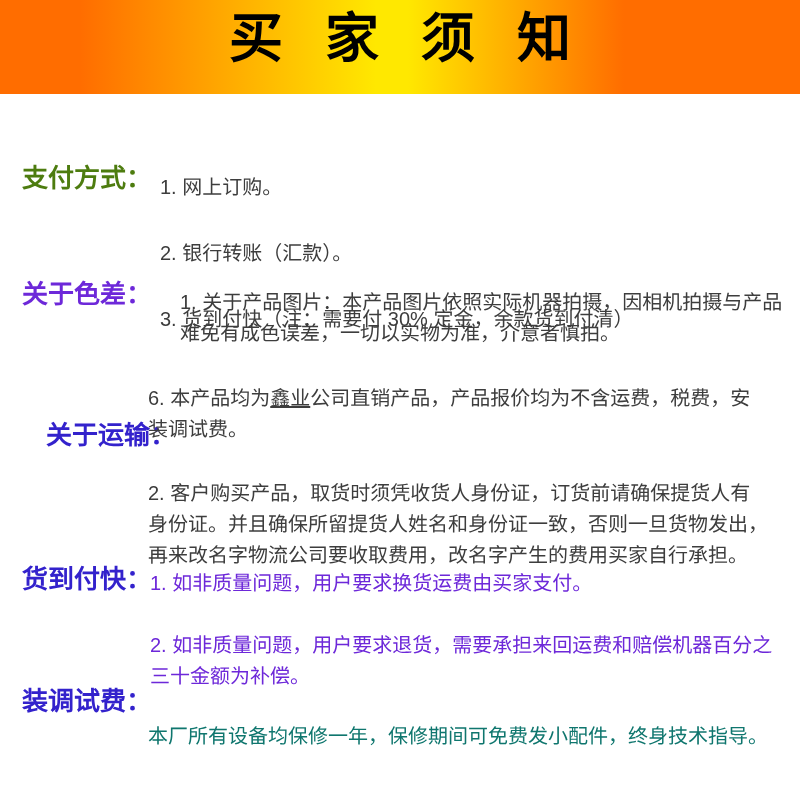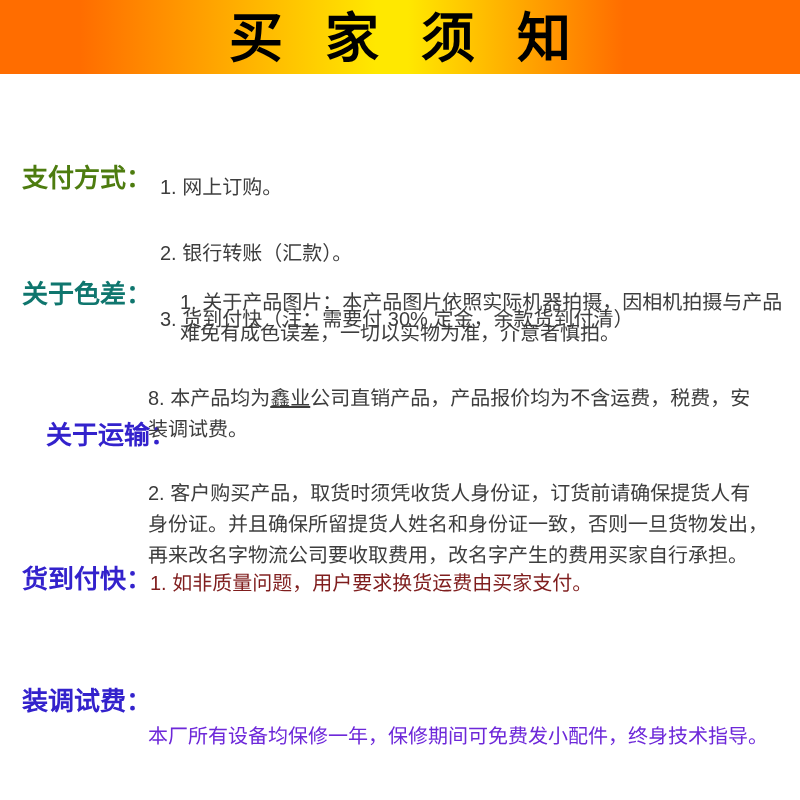--- a/index.html
+++ b/index.html
@@ -12,21 +12,21 @@
     height: 800px;
     position: relative;
     overflow: hidden;
     font-family: "Liberation Sans", "DejaVu Sans", sans-serif;
   }
 
   
   .banner {
     position: absolute;
     left: 0; top: 0;
-    width: 800px; height: 74px;
+    width: 800px; height: 94px;
     background: linear-gradient(to right,
       #ff6d00 0%, #ff6d00 10%,
       #ffe800 47%, #ffe800 51%,
       #ff6d00 78%, #ff6d00 100%);
   }
   .banner-title {
     width: 100%;
     line-height: 76px;
     text-align: center;
     font-size: 54px;
@@ -98,43 +98,45 @@
 <div class="section" id="sec-payment">
   <div class="section-label" style="color: #4d7c0f;">支付方式：</div>
   <div class="section-content" style="color: rgb(61, 61, 61);">
     <div class="notice-item">1. 网上订购。</div>
     <div class="notice-item">2. 银行转账（汇款）。</div>
     <div class="notice-item">3. 货到付快（注：需要付 30% 定金，余款货到付清）</div>
   </div>
 </div>
 
 <div class="section" id="sec-color">
-  <div class="section-label" style="color: #0f766e;">关于色差：</div>
+  <div class="section-label" style="color: #6d28d9;">关于色差：</div>
   <div class="section-content" style="color: rgb(61, 61, 61); margin-left: 32px;">
     <div class="notice-item">1. 关于产品图片：本产品图片依照实际机器拍摄，因相机拍摄与产品
 难免有成色误差，一切以实物为准，介意者慎拍。</div>
   </div>
 </div>
 
 <div class="section" id="sec-shipping">
   <div class="section-label" style="color: rgb(51, 34, 204);">关于运输：</div>
   <div class="section-content" style="color: rgb(61, 61, 61);">
-    <div class="notice-item"><span>8. 本产品均为</span><span class="u-word">鑫业</span><span>公司直销产品，产品报价均为不含运费，税费，安
+    <div class="notice-item"><span>6. 本产品均为</span><span class="u-word">鑫业</span><span>公司直销产品，产品报价均为不含运费，税费，安
 装调试费。</span></div>
     <div class="notice-item">2. 客户购买产品，取货时须凭收货人身份证，订货前请确保提货人有
 身份证。并且确保所留提货人姓名和身份证一致，否则一旦货物发出，
 再来改名字物流公司要收取费用，改名字产生的费用买家自行承担。</div>
   </div>
 </div>
 
 <div class="section" id="sec-returns">
   <div class="section-label" style="color: rgb(51, 34, 204);">货到付快：</div>
-  <div class="section-content" style="color: #7f1d1d;">
+  <div class="section-content" style="color: #6d28d9;">
     <div class="notice-item">1. 如非质量问题，用户要求换货运费由买家支付。</div>
+    <div class="notice-item">2. 如非质量问题，用户要求退货，需要承担来回运费和赔偿机器百分之
+三十金额为补偿。</div>
   </div>
 </div>
 
 <div class="section" id="sec-aftersales">
   <div class="section-label" style="color: rgb(51, 34, 204);">装调试费：</div>
-  <div class="section-content" style="color: #6d28d9;">
+  <div class="section-content" style="color: #0f766e;">
     <div class="notice-item">本厂所有设备均保修一年，保修期间可免费发小配件，终身技术指导。</div>
   </div>
 </div>
 
 </body></html>

